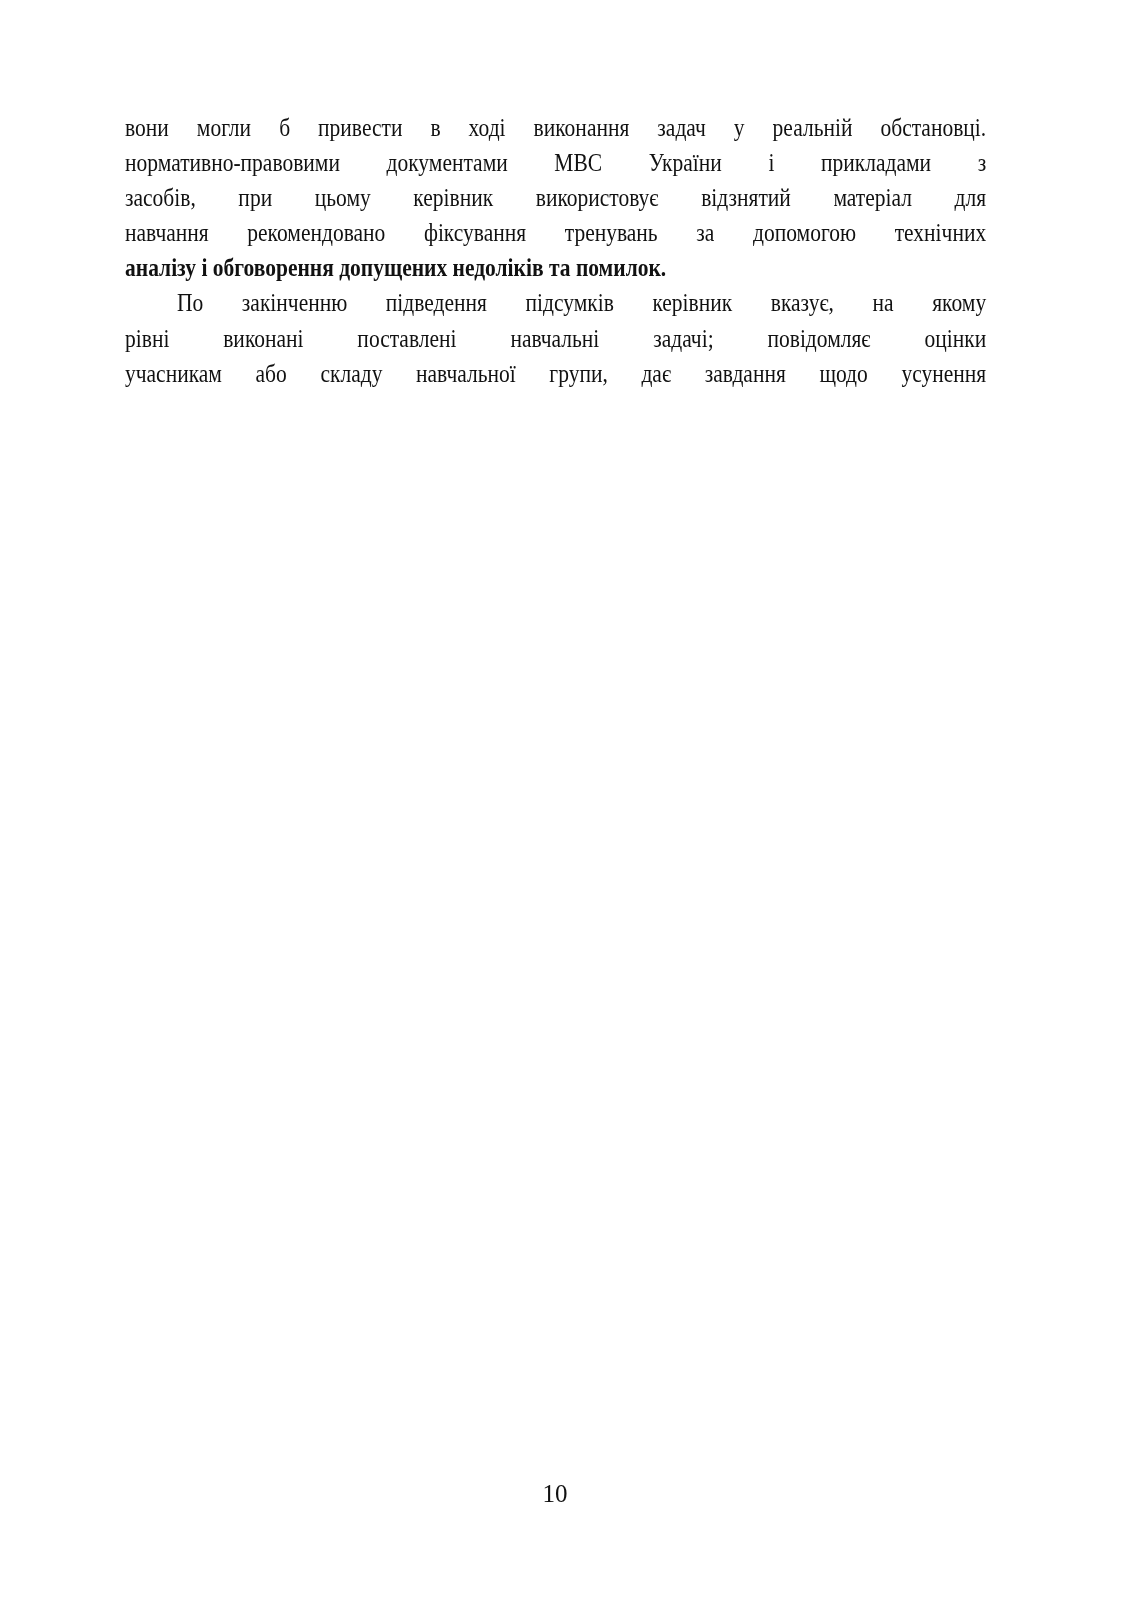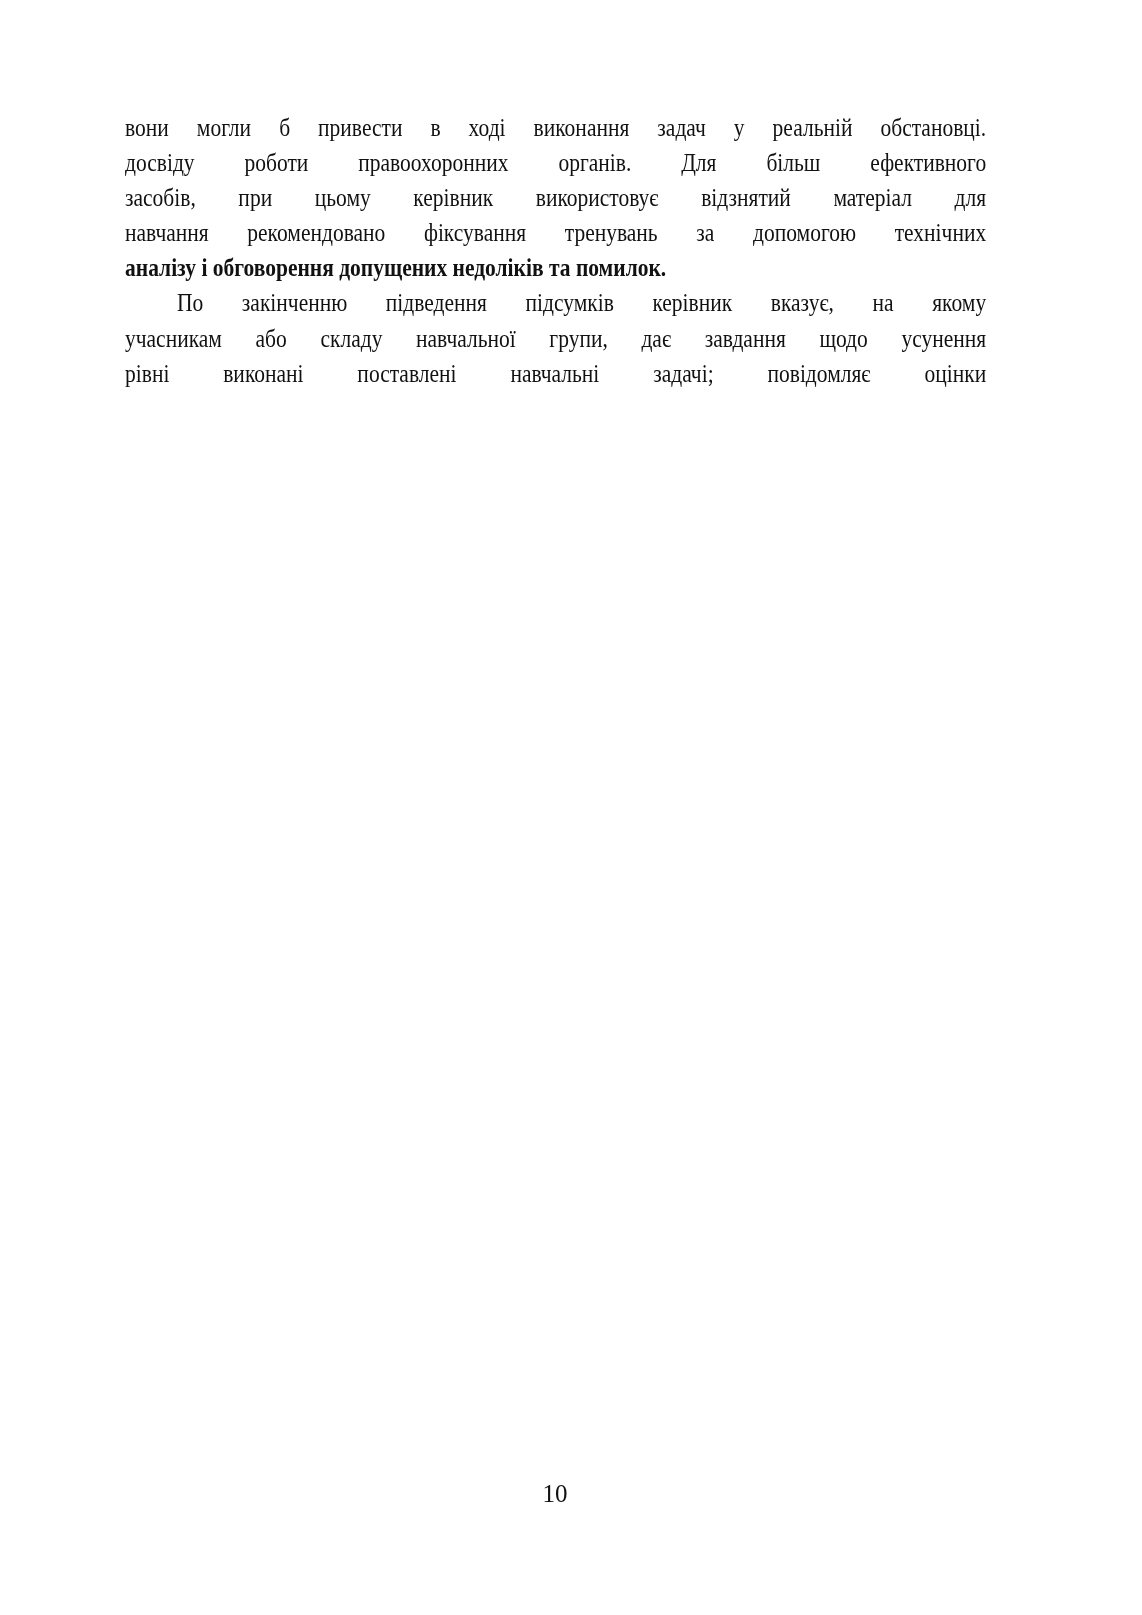--- a/index.html
+++ b/index.html
@@ -40,26 +40,26 @@
     transform: translateX(-16px);
   }
 </style>
 </head>
 <body>
 
 <div class="page">
   <div class="text-block">
     <div>
       <span class="line"><span class="line-inner">вони могли б привести в ході виконання задач у реальній обстановці.</span></span>
-      <span class="line"><span class="line-inner">досвіду роботи правоохоронних органів. Для більш ефективного</span></span>
+      <span class="line"><span class="line-inner">нормативно-правовими документами МВС України і прикладами з</span></span>
       <span class="line"><span class="line-inner">засобів, при цьому керівник використовує відзнятий матеріал для</span></span>
       <span class="line"><span class="line-inner">навчання рекомендовано фіксування тренувань за допомогою технічних</span></span>
       <span class="line last"><span class="line-inner">аналізу і обговорення допущених недоліків та помилок.</span></span>
     </div>
     <div>
       <span class="line indent"><span class="line-inner" style="width:calc(809px * 1.163)">По закінченню підведення підсумків керівник вказує, на якому</span></span>
+      <span class="line"><span class="line-inner">рівні виконані поставлені навчальні задачі; повідомляє оцінки</span></span>
       <span class="line"><span class="line-inner">учасникам або складу навчальної групи, дає завдання щодо усунення</span></span>
-      <span class="line"><span class="line-inner">рівні виконані поставлені навчальні задачі; повідомляє оцінки</span></span>
     </div>
   </div>
 
   <div class="page-number">10</div>
 </div>
 
 </body></html>

